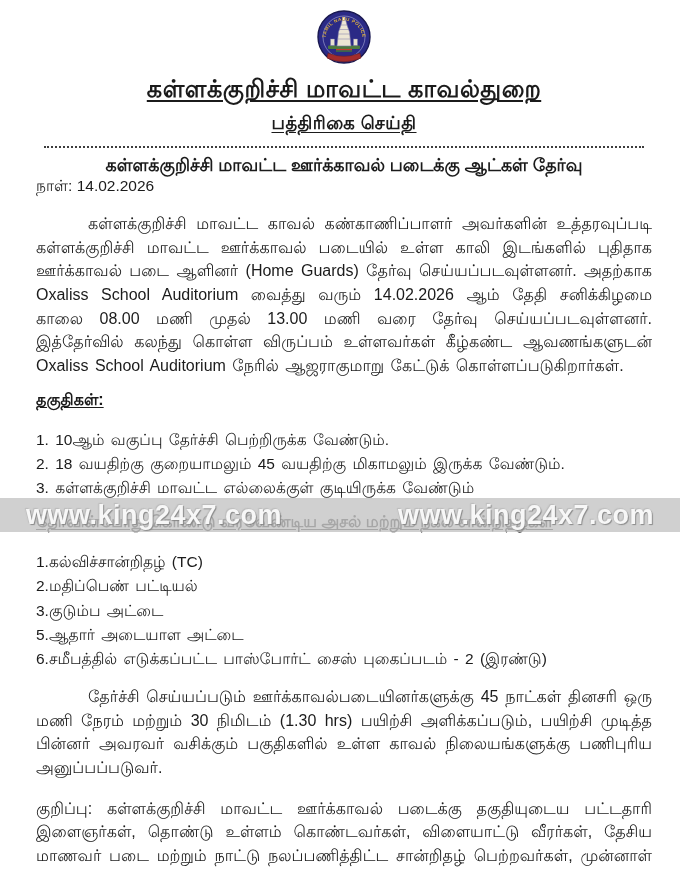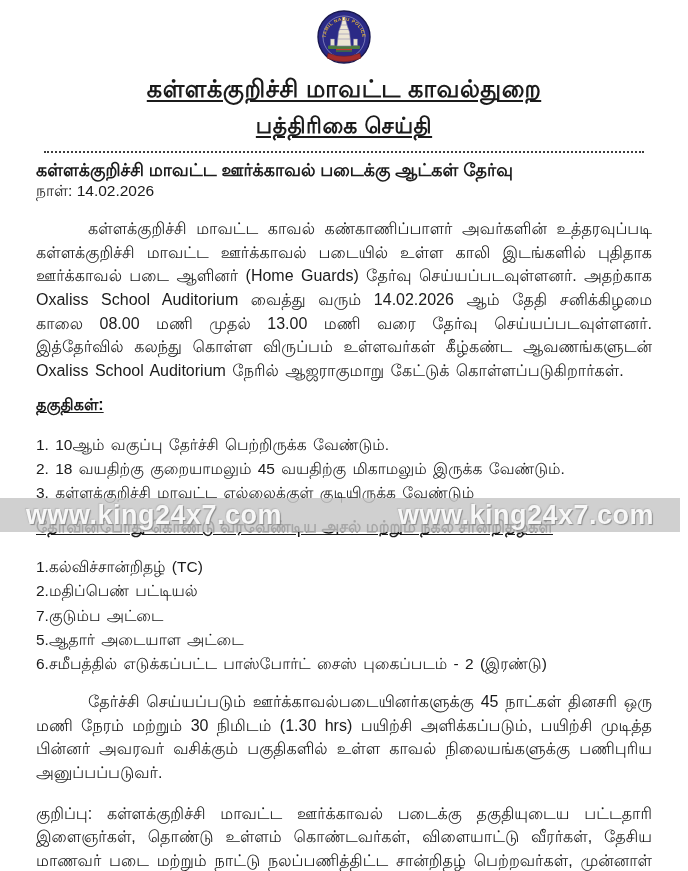--- a/index.html
+++ b/index.html
@@ -14,29 +14,29 @@
     font-family:"Liberation Sans","DejaVu Sans",sans-serif;
     color:#1b1b1b;
   }
   .logo-wrap { text-align:center; height:62px; }
   .h1 {
     font-size:24px; font-weight:bold; text-align:center;
     text-decoration:underline; text-underline-offset:3px;
     margin-top:5px; letter-spacing:0.5px;
   }
   .h2 {
-    font-size:22px; font-weight:bold; text-align:center;
+    font-size:18px; font-weight:bold; text-align:center;
     text-decoration:underline; text-underline-offset:3px;
     margin-top:7px; letter-spacing:0.5px;
   }
   .dotted {
     height:0; border-top:2px dotted #3c3c3c;
     margin:10px 8px 6px 8px;
   }
-  .title { font-size:17.5px; font-weight:bold; margin-top:7px; }
+  .title { font-size:17.5px; font-weight:bold; text-align:center; margin-top:7px; }
   .date  { font-size:15.5px; font-weight:normal; }
   .body {
     font-size:16px; line-height:1.48; text-align:justify;
     margin:0; word-spacing:2px;
   }
   .indent { text-indent:52px; }
   .mt-intro { margin-top:15px; }
   .mt-p2    { margin-top:14px; }
   .mt-note  { margin-top:17px; }
   .sect {
@@ -98,21 +98,21 @@
   <div class="list">
     <div class="li">1.  10ஆம் வகுப்பு தேர்ச்சி பெற்றிருக்க வேண்டும்.</div>
     <div class="li">2.  18 வயதிற்கு குறையாமலும் 45 வயதிற்கு மிகாமலும் இருக்க வேண்டும்.</div>
     <div class="li">3.  கள்ளக்குறிச்சி மாவட்ட எல்லைக்குள் குடியிருக்க வேண்டும்</div>
   </div>
 
   <div class="sect">தேர்வின்போது கொண்டு வரவேண்டிய அசல் மற்றும் நகல் சான்றிதழ்கள்</div>
   <div class="list">
     <div class="li">1.கல்விச்சான்றிதழ் (TC)</div>
     <div class="li">2.மதிப்பெண் பட்டியல்</div>
-    <div class="li">7.குடும்ப அட்டை</div>
+    <div class="li">3.குடும்ப அட்டை</div>
     <div class="li">5.ஆதார் அடையாள அட்டை</div>
     <div class="li">6.சமீபத்தில் எடுக்கப்பட்ட பாஸ்போர்ட் சைஸ் புகைப்படம் - 2 (இரண்டு)</div>
   </div>
 
   <p class="body indent mt-p2">தேர்ச்சி செய்யப்படும் ஊர்க்காவல்படையினர்களுக்கு 45 நாட்கள் தினசரி ஒரு மணி நேரம் மற்றும் 30 நிமிடம் (1.30 hrs) பயிற்சி அளிக்கப்படும், பயிற்சி முடித்த பின்னர் அவரவர் வசிக்கும் பகுதிகளில் உள்ள காவல் நிலையங்களுக்கு பணிபுரிய அனுப்பப்படுவர்.</p>
 
   <p class="body mt-note">குறிப்பு: கள்ளக்குறிச்சி மாவட்ட ஊர்க்காவல் படைக்கு தகுதியுடைய பட்டதாரி இளைஞர்கள், தொண்டு உள்ளம் கொண்டவர்கள், விளையாட்டு வீரர்கள், தேசிய மாணவர் படை மற்றும் நாட்டு நலப்பணித்திட்ட சான்றிதழ் பெற்றவர்கள், முன்னாள் இராணுவத்தினர் ஆகியோருக்கு முன்னுரிமை வழங்கப்படும்.</p>
 
   <div class="watermark-band">
     <span>www.king24x7.com</span>

